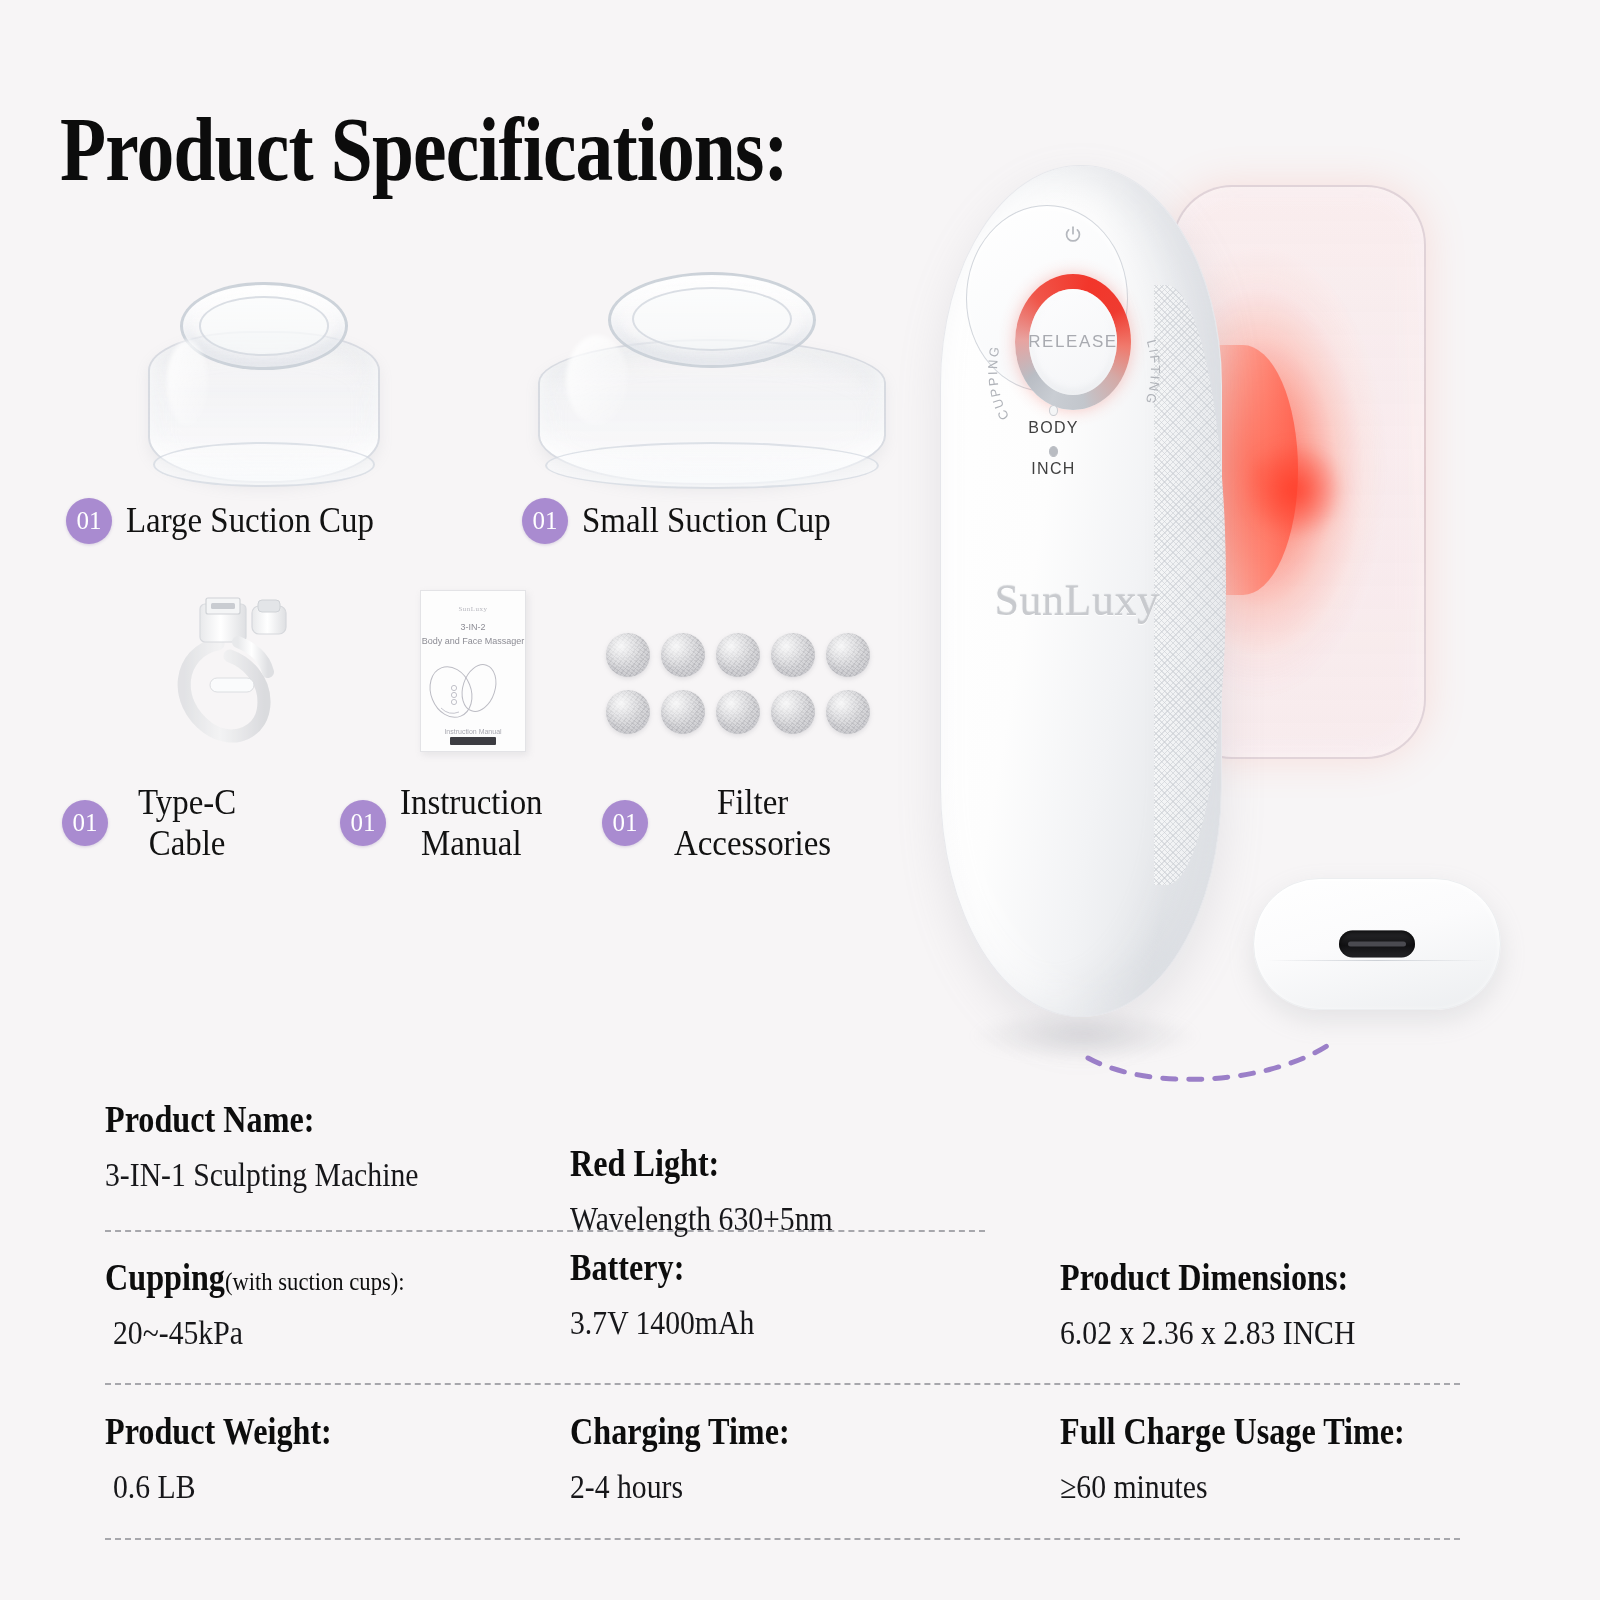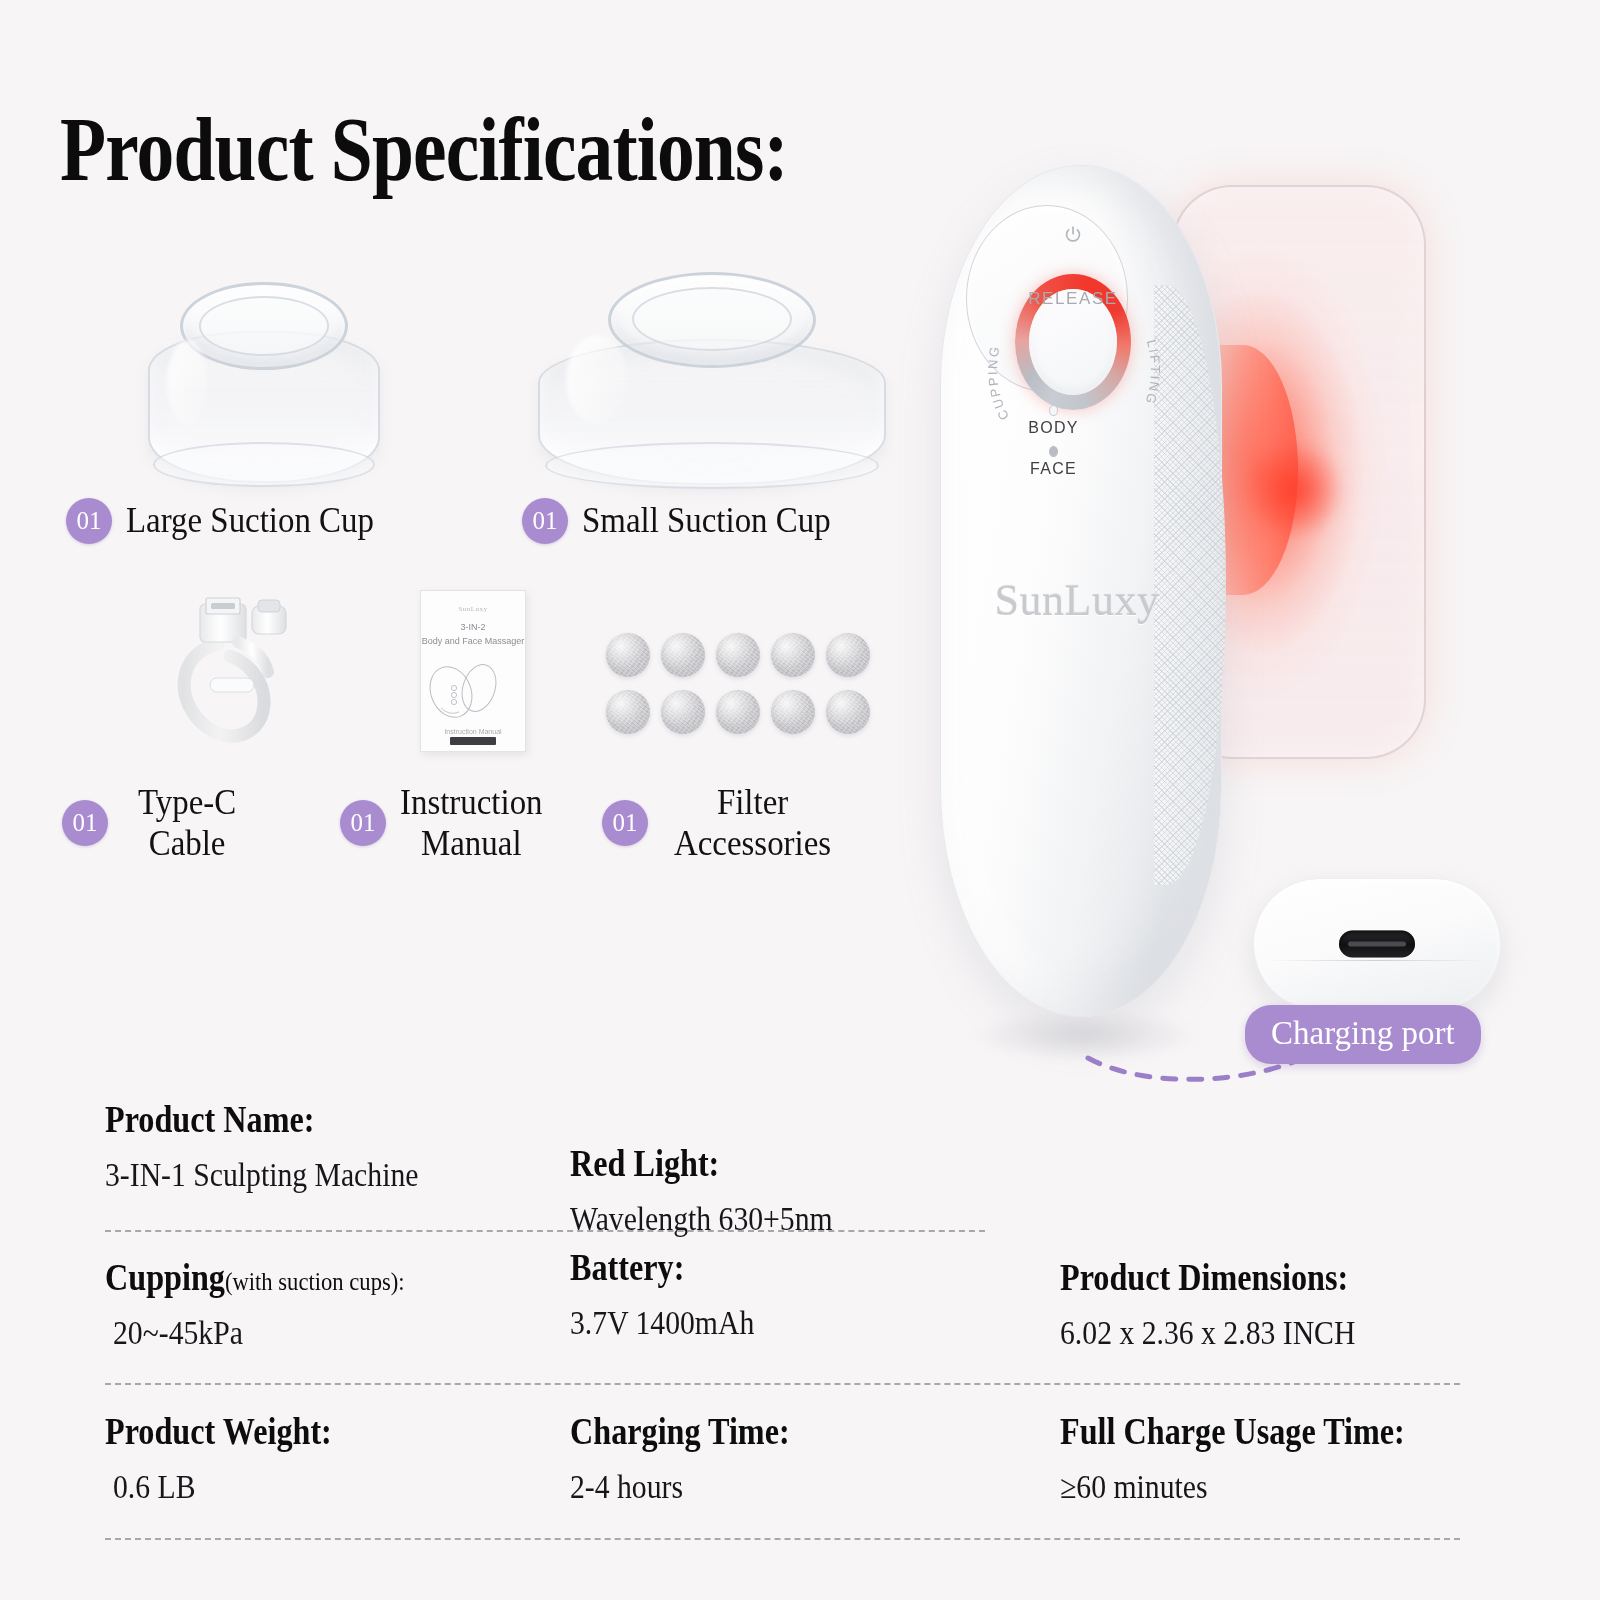--- a/index.html
+++ b/index.html
@@ -181,21 +181,21 @@
     background:conic-gradient(from 200deg,
       #c9cdd3 0deg, #b9bdc4 30deg, #e8a3a0 72deg,
       #f0564a 120deg, #f2362b 175deg, #ef3b30 215deg,
       #f07a6d 255deg, #d4a9a6 290deg, #c2c6cc 330deg, #c9cdd3 360deg);
     box-shadow:0 0 16px rgba(240,70,55,.30);
   }
   .dial-face{
     position:absolute;left:62px;top:83px;width:88px;height:106px;
     border-radius:50%;
     background:linear-gradient(150deg,#fdfdfe,#f4f5f7);
-    display:flex;justify-content:center;
+    display:flex;align-items:center;justify-content:center;
     box-shadow:inset 0 2px 7px rgba(255,255,255,.95),
                inset 0 -3px 8px rgba(205,210,218,.4);
   }
   .dial-face span{
     font-family:"Liberation Sans", sans-serif;
     font-size:17px;letter-spacing:1.6px;color:#a8aab0;font-weight:400;
   }
   .power-icon{
     position:absolute;left:95px;top:18px;width:22px;height:22px;color:#b5b8be;
   }
@@ -457,36 +457,35 @@
         <text>
           <textPath href="#arcR" startOffset="6%">LIFTING</textPath>
         </text>
       </svg>
     </div>
 
     <div class="mode">
       <div class="dot"></div>
       <div class="m">BODY</div>
       <div class="dot on"></div>
-      <div class="m">FACE</div>
+      <div class="m">INCH</div>
     </div>
 
     <div class="brand">SunLuxy</div>
   </div>
 
   <div class="port" style="left:1253px;top:878px;">
     <div class="port-seam"></div>
     <div class="port-slot"></div>
   </div>
 
   <svg class="port-dash" viewBox="0 0 340 90">
     <path d="M8 58 C 70 92, 190 84, 250 44" fill="none" stroke="#9b7fc8" stroke-width="5" stroke-linecap="round" stroke-dasharray="13 13"></path>
   </svg>
 
-  <div class="port-pill" style="left:1245px;top:1005px;">Charging port</div>
 
   <div class="specs">
 
     <div class="spec-row">
       <div class="spec-cell" style="left:0;top:0;width:450px;">
         <div class="spec-label">Product Name:</div>
         <div class="spec-value">3-IN-1 Sculpting Machine</div>
       </div>
       <div class="spec-cell" style="left:465px;top:0;width:450px;margin-top:44px;">
         <div class="spec-label">Red Light:</div>

